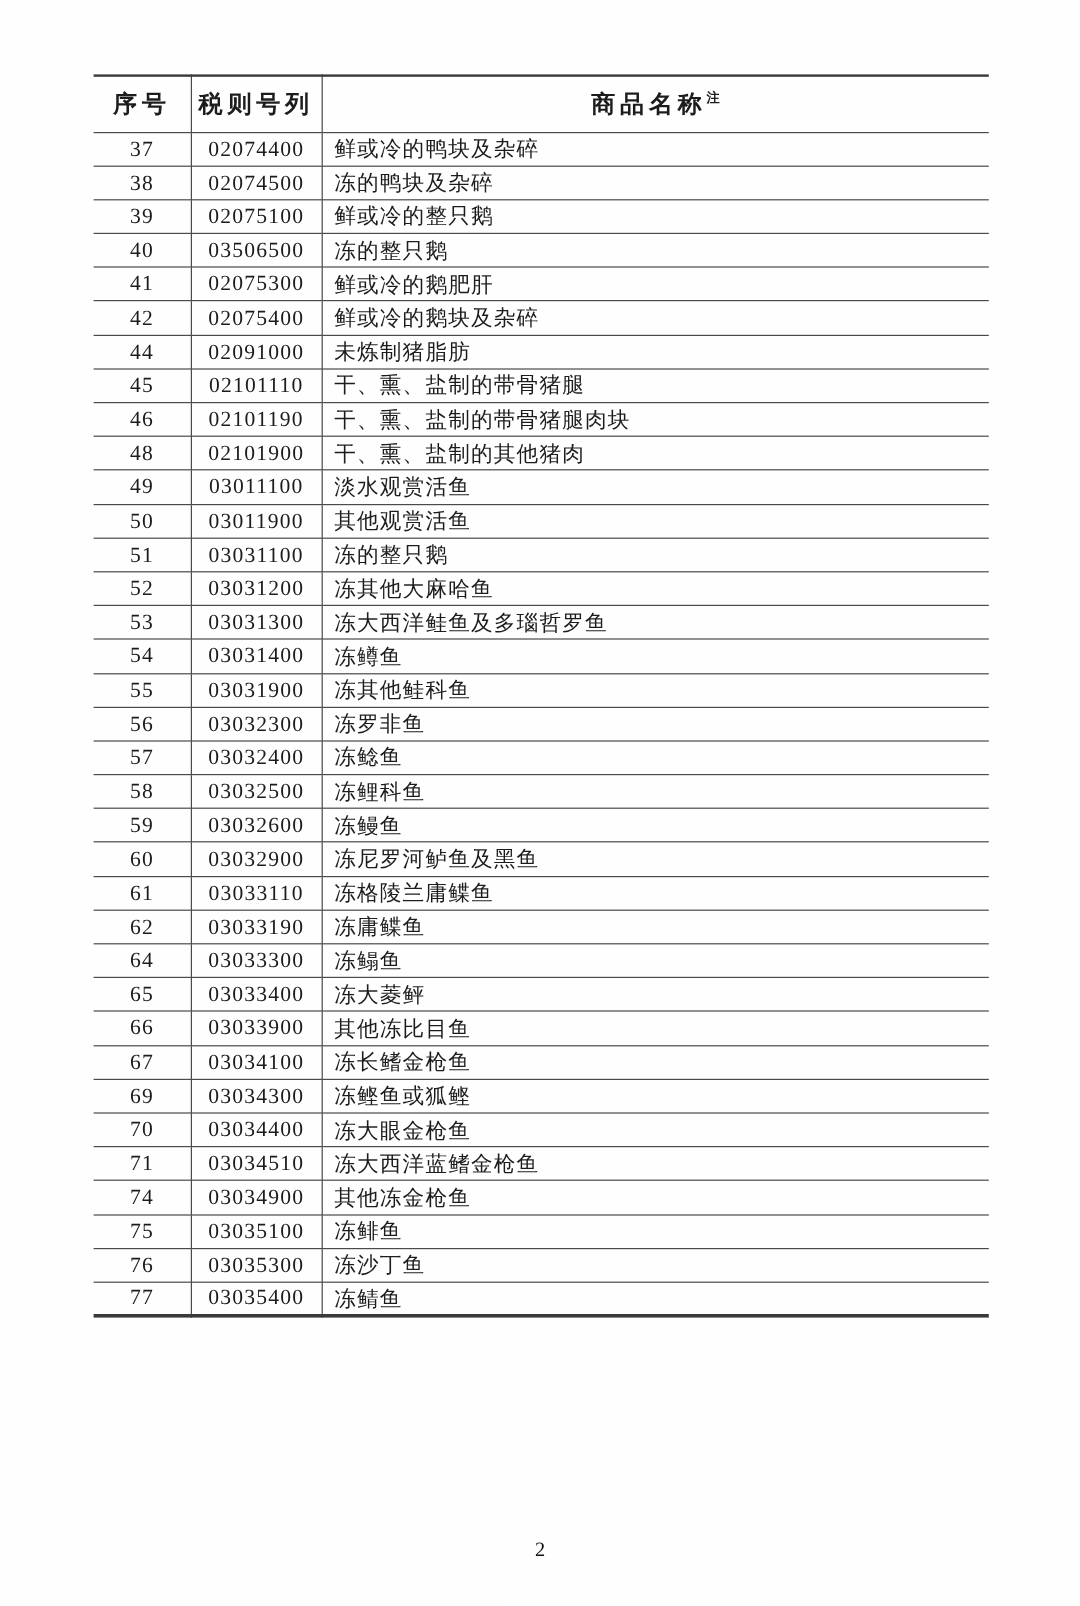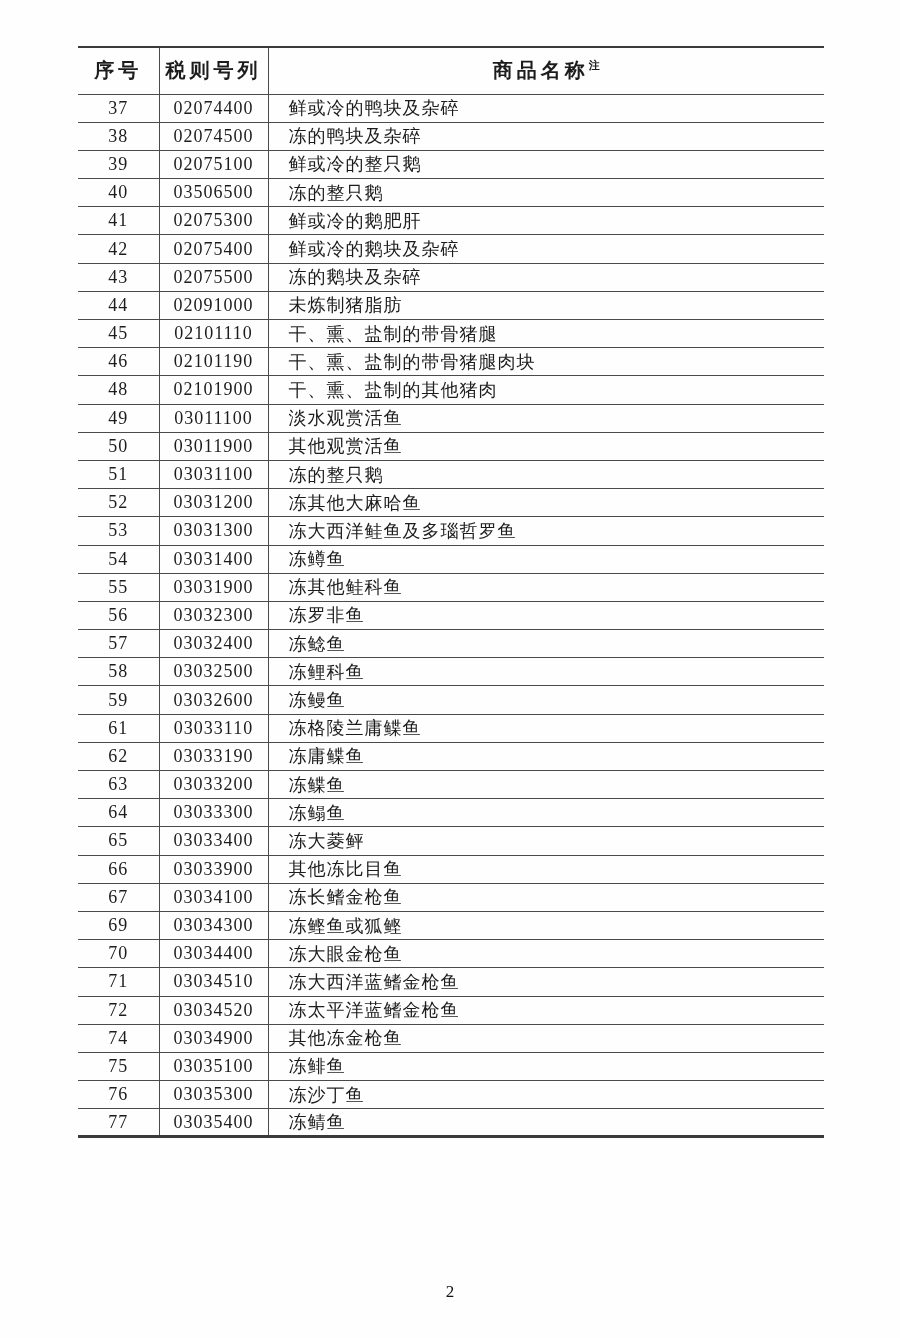--- a/index.html
+++ b/index.html
@@ -12,21 +12,21 @@
   .page {
     position: relative;
     width: 900px;
     height: 1338px;
     background: #fefefe;
     overflow: hidden;
   }
   table.tariff-table {
     position: absolute;
     left: 78px;
-    top: 46px;
+    top: 62px;
     width: 746px;
     border-collapse: collapse;
     table-layout: fixed;
     border-top: 2.5px solid #3a3a3a;
     border-bottom: 3px solid #3a3a3a;
   }
   col.c-serial { width: 81px; }
   col.c-code   { width: 109px; }
   col.c-name   { width: 556px; }
   th, td {
@@ -59,21 +59,21 @@
     font-size: 18px;
     vertical-align: middle;
     letter-spacing: 1px;
   }
   tbody td:nth-child(1),
   tbody td:nth-child(2) {
     text-align: center;
   }
   tbody td:nth-child(3) {
     text-align: left;
-    padding-left: 20px;
+    padding-left: 10px;
   }
   .page-number {
     position: absolute;
     left: 0;
     top: 1282px;
     width: 900px;
     text-align: center;
     font-size: 17px;
     color: #111;
   }
@@ -121,25 +121,20 @@
           <td>41</td>
           <td>02075300</td>
           <td>鲜或冷的鹅肥肝</td>
         </tr>
         <tr>
           <td>42</td>
           <td>02075400</td>
           <td>鲜或冷的鹅块及杂碎</td>
         </tr>
         <tr>
-          <td>43</td>
-          <td>02075500</td>
-          <td>冻的鹅块及杂碎</td>
-        </tr>
-        <tr>
           <td>44</td>
           <td>02091000</td>
           <td>未炼制猪脂肪</td>
         </tr>
         <tr>
           <td>45</td>
           <td>02101110</td>
           <td>干、熏、盐制的带骨猪腿</td>
         </tr>
         <tr>
@@ -201,35 +196,35 @@
           <td>58</td>
           <td>03032500</td>
           <td>冻鲤科鱼</td>
         </tr>
         <tr>
           <td>59</td>
           <td>03032600</td>
           <td>冻鳗鱼</td>
         </tr>
         <tr>
+          <td>60</td>
+          <td>03032900</td>
+          <td>冻尼罗河鲈鱼及黑鱼</td>
+        </tr>
+        <tr>
           <td>61</td>
           <td>03033110</td>
           <td>冻格陵兰庸鲽鱼</td>
         </tr>
         <tr>
           <td>62</td>
           <td>03033190</td>
           <td>冻庸鲽鱼</td>
         </tr>
         <tr>
-          <td>63</td>
-          <td>03033200</td>
-          <td>冻鲽鱼</td>
-        </tr>
-        <tr>
           <td>64</td>
           <td>03033300</td>
           <td>冻鳎鱼</td>
         </tr>
         <tr>
           <td>65</td>
           <td>03033400</td>
           <td>冻大菱鲆</td>
         </tr>
         <tr>
@@ -251,25 +246,20 @@
           <td>70</td>
           <td>03034400</td>
           <td>冻大眼金枪鱼</td>
         </tr>
         <tr>
           <td>71</td>
           <td>03034510</td>
           <td>冻大西洋蓝鳍金枪鱼</td>
         </tr>
         <tr>
-          <td>72</td>
-          <td>03034520</td>
-          <td>冻太平洋蓝鳍金枪鱼</td>
-        </tr>
-        <tr>
           <td>74</td>
           <td>03034900</td>
           <td>其他冻金枪鱼</td>
         </tr>
         <tr>
           <td>75</td>
           <td>03035100</td>
           <td>冻鲱鱼</td>
         </tr>
         <tr>

